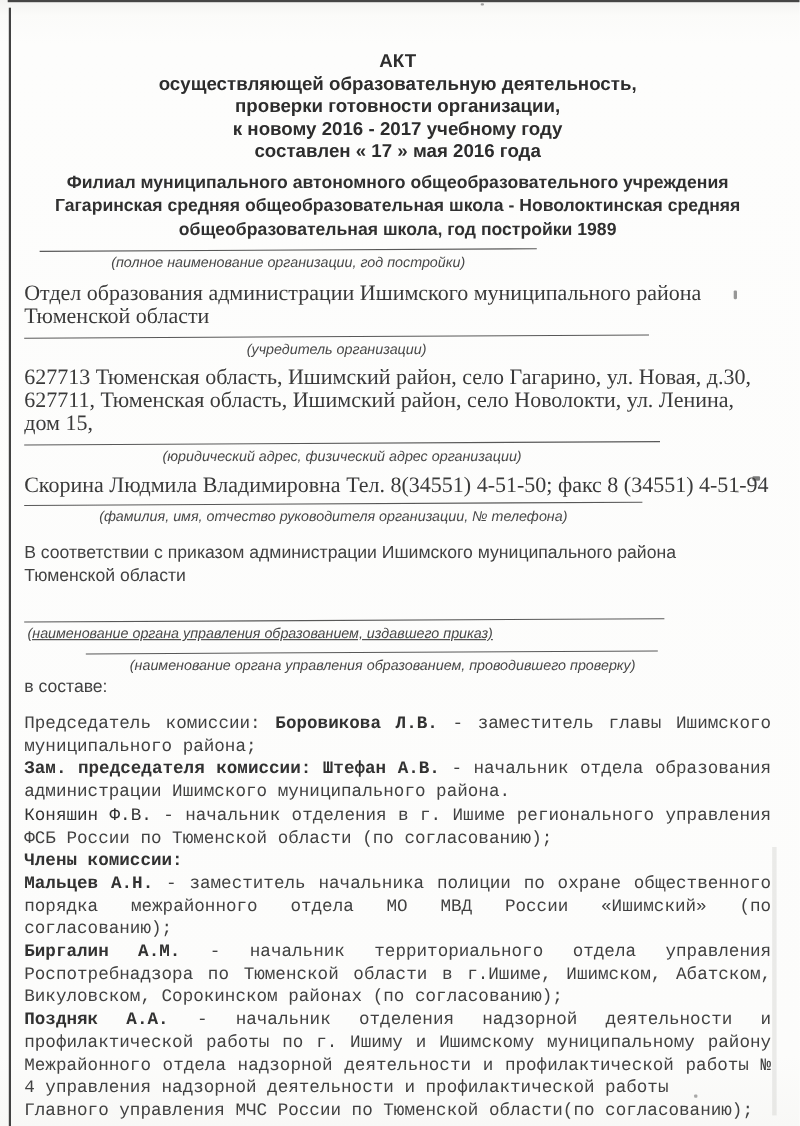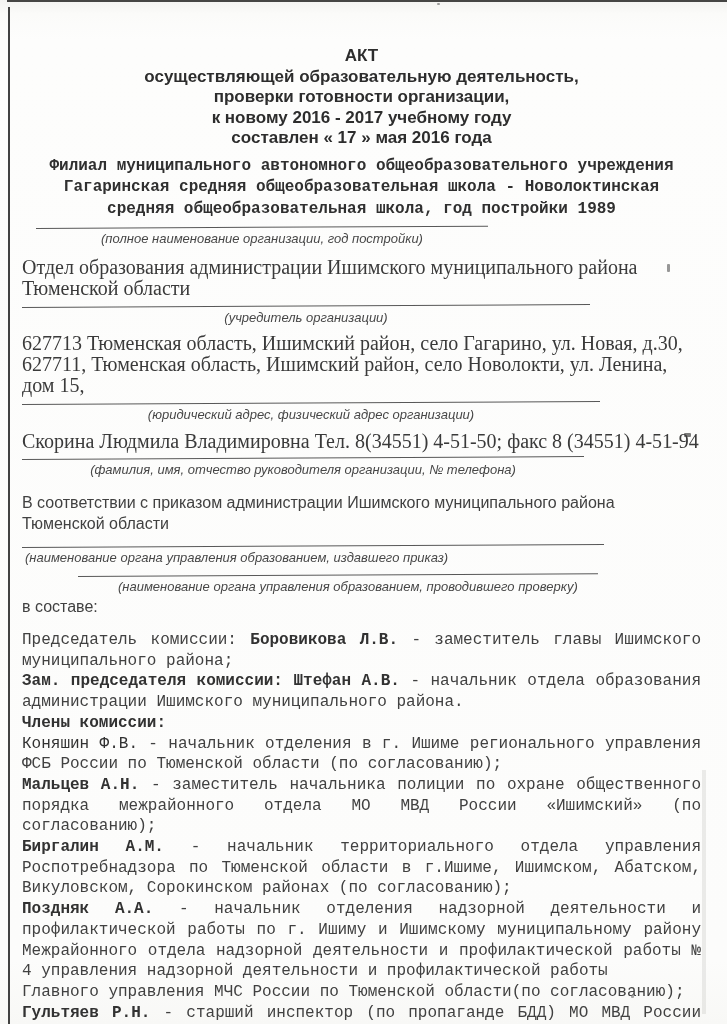--- a/index.html
+++ b/index.html
@@ -26,38 +26,38 @@
   .sp5 { left:631px; top:995px; width:3px; height:3px; opacity:.45; }
 
   .page {
     position:absolute; inset:0;
     padding:46px 26px 1px 22px;
     box-sizing:border-box;
   }
   .title { text-align:center; font-weight:bold; font-size:17px; line-height:20.5px; color:#2d2d2d; }
   .org {
     margin:7px 8px 0 8px;
-    font-family:Liberation Mono, monospace;
+    font-family:Liberation Sans, sans-serif;
     font-weight:bold; font-size:16px; line-height:21.5px;
     text-align:center; color:#303030;
   }
   .ruleblock { margin-top:6px; }
   .rule {
     height:0; border-top:1.6px solid #585858;
     transform:rotate(-0.3deg); transform-origin:left center;
   }
   .cap {
     font-style:italic; font-size:13px; line-height:15px;
     color:#474747; margin-top:2px; text-align:center;
   }
   .rb1 { width:452px; margin-left:14px; margin-top:8px; }
   .rb2 { width:568px; margin-top:8px; }
   .rb3 { width:578px; margin-top:8px; }
   .rb4 { width:562px; margin-top:7px; }
-  .rb5 { width:582px; margin-top:13px; }
+  .rb5 { width:582px; margin-top:31px;text-decoration:underline; }
   .rb5 .cap { text-align:left; margin-left:3px; }
   .rb6 { width:520px; margin-left:56px; margin-top:11px; }
   .rb6 .cap { text-align:left; margin-left:40px; }
 
   .serifline {
     font-family:"Liberation Serif", serif;
     font-size:20px; line-height:21px; color:#3a3a3a;
   }
   .founder { margin-top:11px; }
   .addr { margin-top:8px; }
@@ -149,25 +149,25 @@
     <p class="entry">
       <span class="role">Председатель комиссии:</span>
       <span class="name">Боровикова Л.В.</span>
       <span>- заместитель главы Ишимского муниципального района;</span>
     </p>
     <p class="entry">
       <span class="role-bold">Зам. председателя комиссии:</span>
       <span class="name">Штефан А.В.</span>
       <span>- начальник отдела образования администрации Ишимского муниципального района.</span>
     </p>
-    <p class="entry members-header">Члены комиссии:</p>
     <p class="entry">
       <span class="name name-reg">Коняшин Ф.В.</span>
       <span>- начальник отделения в г. Ишиме регионального управления ФСБ России по Тюменской области (по согласованию);</span>
     </p>
+    <p class="entry members-header">Члены комиссии:</p>
     <p class="entry">
       <span class="name">Мальцев А.Н.</span>
       <span>- заместитель начальника полиции по охране общественного порядка межрайонного отдела МО МВД России «Ишимский» (по согласованию);</span>
     </p>
     <p class="entry">
       <span class="name">Биргалин А.М.</span>
       <span>- начальник территориального отдела управления Роспотребнадзора по Тюменской области в г.Ишиме, Ишимском, Абатском, Викуловском, Сорокинском районах (по согласованию);</span>
     </p>
     <p class="entry">
       <span class="name">Поздняк А.А.</span>

